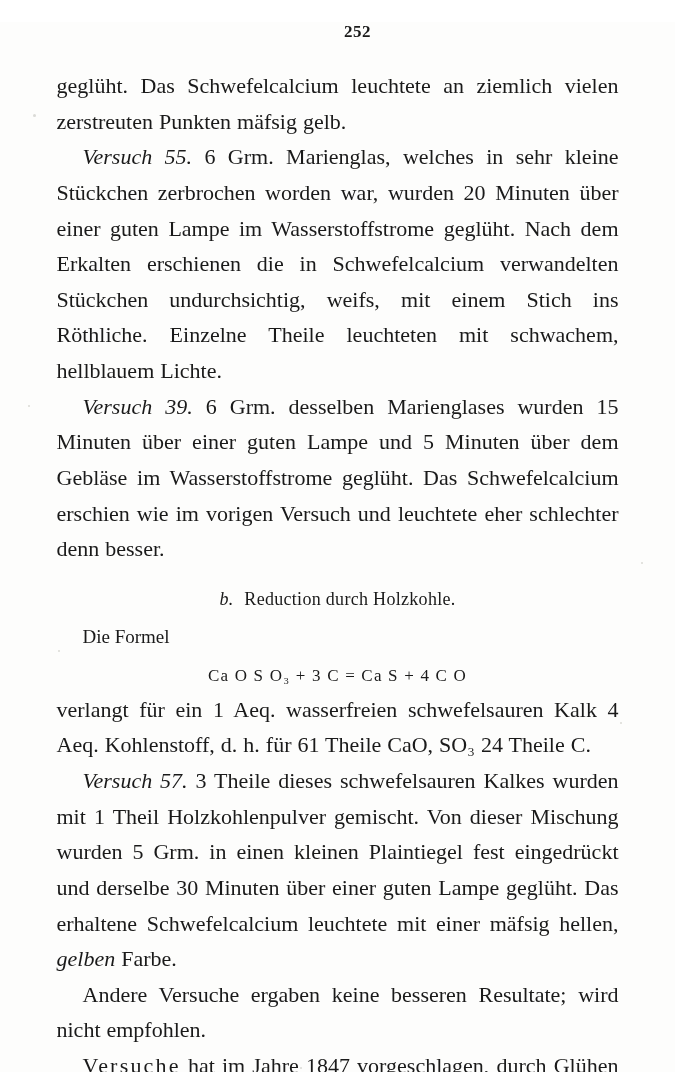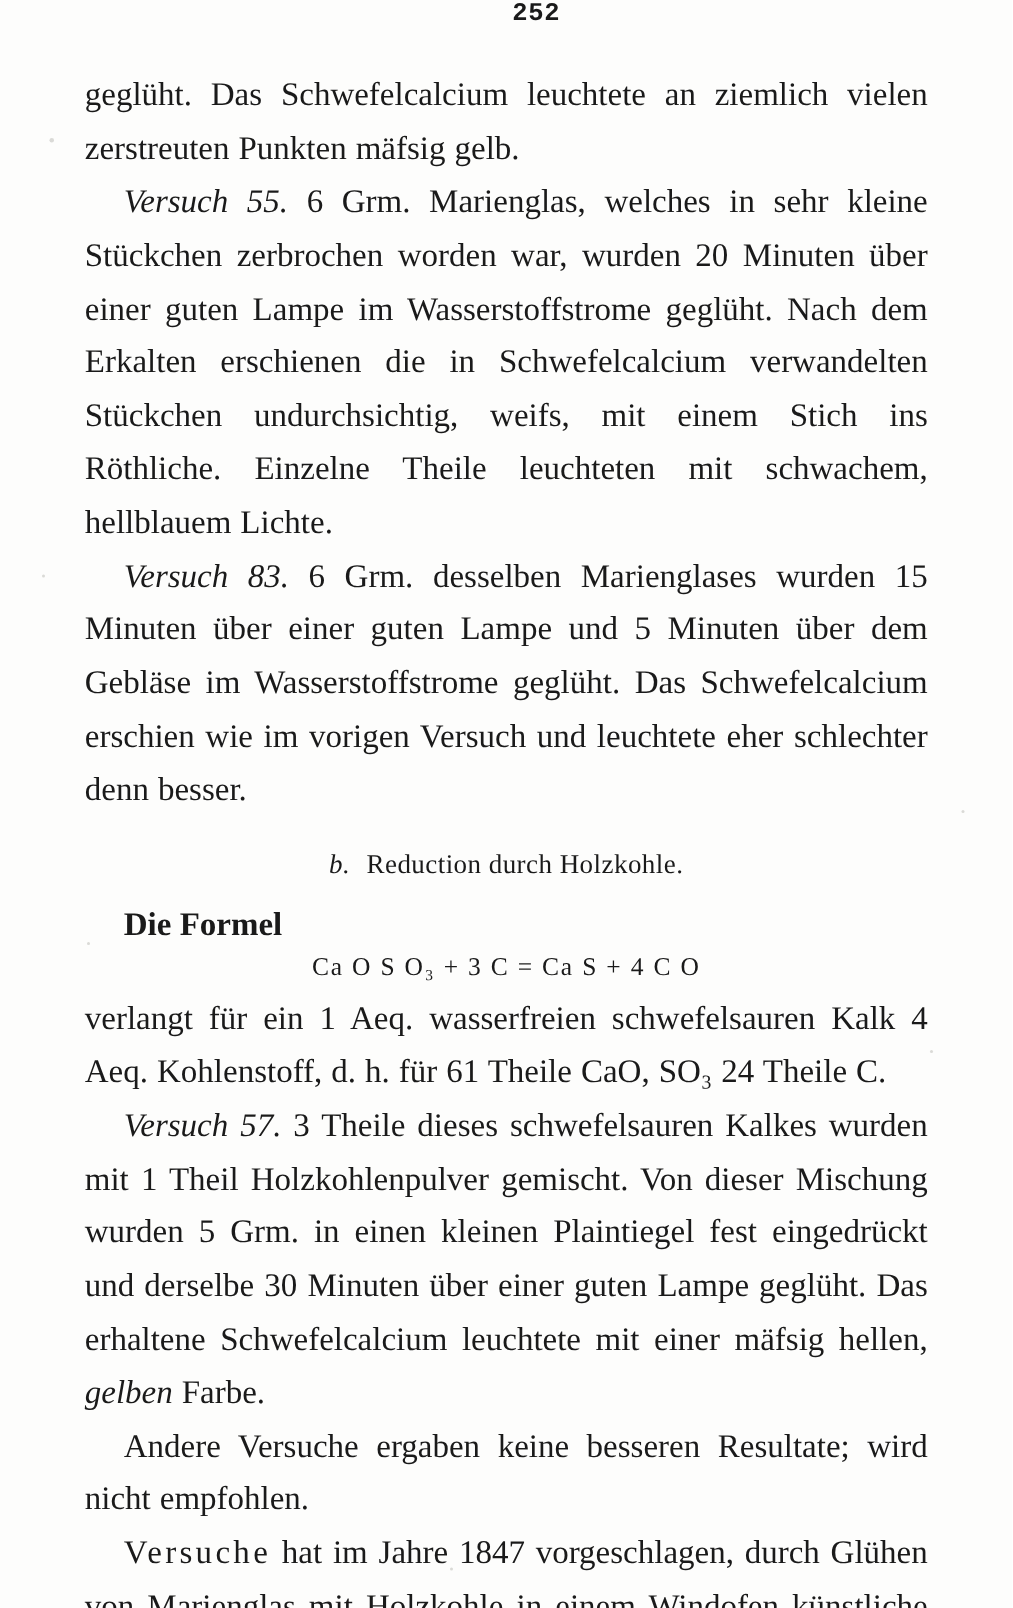--- a/index.html
+++ b/index.html
@@ -21,22 +21,23 @@
     height: 1072px;
     box-sizing: border-box;
     padding: 0;
     background: #fdfdfc;
   }
   .page-number {
     text-align: center;
     font-size: 17px;
     font-weight: bold;
     letter-spacing: 0.5px;
+    margin-top: 22px;
     margin-bottom: 26px;
-    font-family: Liberation Mono, monospace;
+    font-family: Liberation Serif, serif;
     padding-left: 40px;
   }
   .body-col {
     margin: 0 auto;
     width: 562px;
   }
   p.para {
     margin: 0;
     font-size: 22px;
     line-height: 1.62;
@@ -58,25 +59,24 @@
     text-align: center;
     font-size: 18px;
     margin: 22px 0 16px 0;
     font-family: "Liberation Serif", serif;
     letter-spacing: 0.3px;
   }
   .subhead .it {
     font-style: italic;
   }
   .formel-line {
-    font-size: 22px;
-    margin: 0 0 6px 0;
+    font-size: 19px;
+    margin: 0 0 18px 0;
     text-indent: 26px;
     font-family: "Liberation Serif", serif;
-    font-weight: bold;
   }
   .equation {
     text-align: center;
     font-size: 17px;
     letter-spacing: 1.2px;
     margin: 4px 0 6px 0;
     font-family: "Liberation Serif", serif;
   }
   .spaced-name {
     letter-spacing: 2.2px;
@@ -96,21 +96,21 @@
 <div class="page">
 
   <div class="page-number">252</div>
 
   <div class="body-col">
 
     <p class="para noindent">geglüht. Das Schwefelcalcium leuchtete an ziemlich vielen zerstreuten Punkten mäfsig gelb.</p>
 
     <p class="para indent"><span class="italic">Versuch 55.</span><span> 6 Grm. Marienglas, welches in sehr kleine Stückchen zerbrochen worden war, wurden 20 Minuten über einer guten Lampe im Wasserstoffstrome geglüht. Nach dem Erkalten erschienen die in Schwefelcalcium verwandelten Stückchen undurchsichtig, weifs, mit einem Stich ins Röthliche. Einzelne Theile leuchteten mit schwachem, hellblauem Lichte.</span></p>
 
-    <p class="para indent"><span class="italic">Versuch 83.</span><span> 6 Grm. desselben Marienglases wurden 15 Minuten über einer guten Lampe und 5 Minuten über dem Gebläse im Wasserstoffstrome geglüht. Das Schwefelcalcium erschien wie im vorigen Versuch und leuchtete eher schlechter denn besser.</span></p>
+    <p class="para indent"><span class="italic">Versuch 39.</span><span> 6 Grm. desselben Marienglases wurden 15 Minuten über einer guten Lampe und 5 Minuten über dem Gebläse im Wasserstoffstrome geglüht. Das Schwefelcalcium erschien wie im vorigen Versuch und leuchtete eher schlechter denn besser.</span></p>
 
 
     <div class="subhead">
       <span class="it">b.</span>
       <span style="margin-left:6px;">Reduction durch Holzkohle.</span>
     </div>
 
     <div class="formel-line">Die Formel</div>
 
     <div class="equation">Ca O S O₃ + 3 C = Ca S + 4 C O</div>

